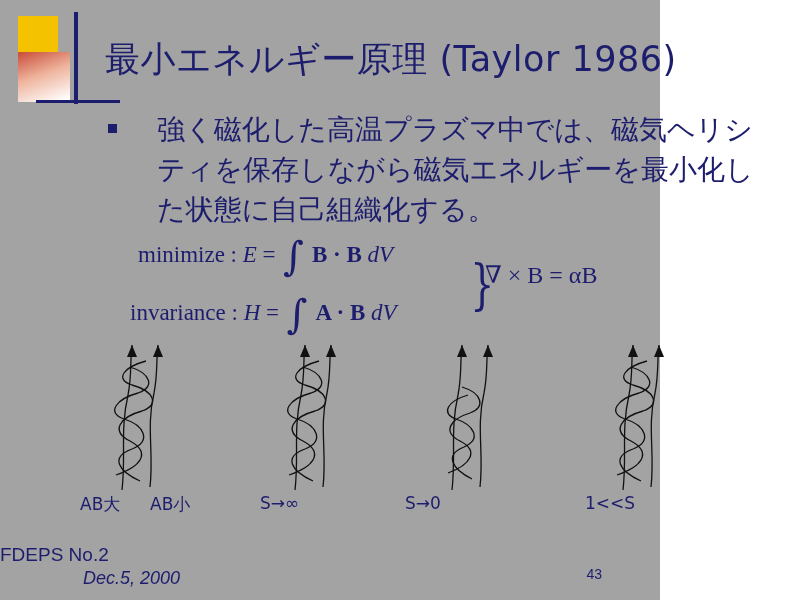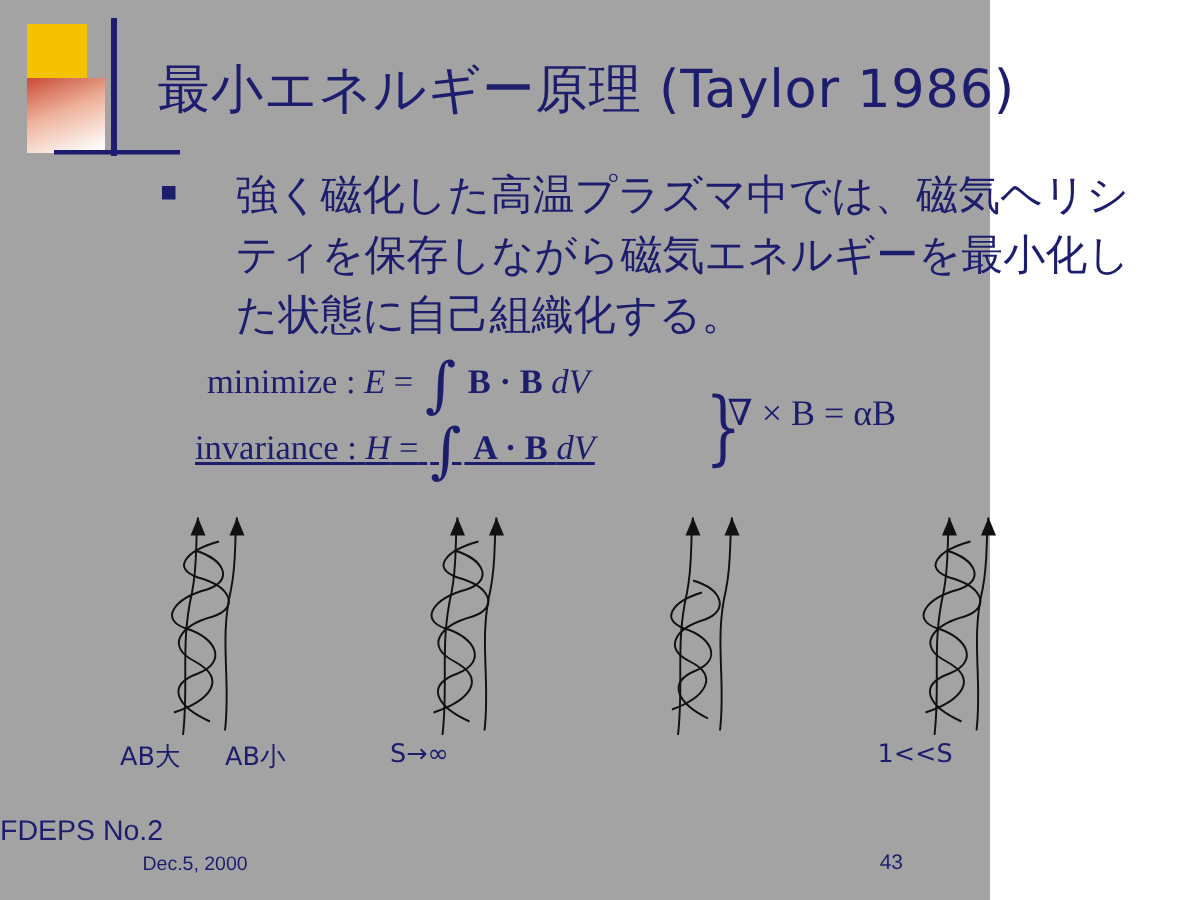--- a/index.html
+++ b/index.html
@@ -109,21 +109,21 @@
     height: 100px;
     color: #1d1d6e;
   }
   .eq {
     position: absolute;
     font-family: "Liberation Serif", "DejaVu Serif", serif;
     font-size: 23px;
     white-space: nowrap;
   }
   .eq-min { left: 8px; top: 2px; }
-  .eq-inv { left: 0px; top: 46px; text-decoration: underline; }
+  .eq-inv { left: 0px; top: 60px; }
   .eq .lbl { font-style: normal; }
   .eq .it { font-style: italic; }
   .eq .bold { font-weight: bold; font-style: normal; }
   .integral {
     font-size: 40px;
     line-height: 0;
     position: relative;
     top: 8px;
     padding: 0 2px;
     font-family: "DejaVu Serif", serif;
@@ -170,24 +170,25 @@
     text-align: left;
     font-size: 17px;
     color: #1d1d6e;
     font-family: "DejaVu Sans", "Liberation Sans", sans-serif;
     white-space: nowrap;
   }
 
   
   .footer-date {
     position: absolute;
-    left: 95px;
+    left: 83px;
     top: 568px;
-    font-size: 13px;
-    color: #1d1d6e;
+    font-size: 18px;
+    color: #1d1d6e;
+    font-style: italic;
   }
   .footer-center {
     position: absolute;
     left: 0;
     top: 544px;
     width: 800px;
     text-align: left;
     font-size: 19px;
     color: #1d1d6e;
   }
@@ -280,20 +281,21 @@
       <svg width="120" height="160" viewBox="0 0 120 160">
         <g fill="none" stroke="#111111" stroke-width="1.3">
           <path d="M42,155 C46,120 40,95 48,60 C52,40 50,25 52,10"></path>
           <path d="M70,152 C74,118 66,92 74,58 C78,38 76,24 78,10"></path>
           <path d="M38,138 C60,130 70,116 50,106 C32,97 40,84 60,78 C76,72 72,58 52,52"></path>
           <path d="M62,144 C42,134 34,120 54,112 C72,104 64,90 46,84 C30,78 38,66 58,60"></path>
         </g>
         <path d="M52,10 L47,22 L57,22 Z" fill="#111111"></path>
         <path d="M78,10 L73,22 L83,22 Z" fill="#111111"></path>
       </svg>
+      <div class="fig-label" style="left:-5px;">S→0</div>
     </div>
 
     <div class="fig" style="left:545px;">
       <svg width="120" height="160" viewBox="0 0 120 160">
         <g fill="none" stroke="#111111" stroke-width="1.3">
           <path d="M38,155 C42,120 36,95 44,60 C48,40 46,25 48,10"></path>
           <path d="M66,152 C70,118 62,92 70,58 C74,38 72,24 74,10"></path>
           <path d="M32,140 C56,132 68,118 46,106 C26,96 36,82 58,76 C76,70 70,56 48,50 C30,44 40,32 62,26"></path>
           <path d="M56,146 C34,136 26,122 48,114 C68,106 60,90 40,84 C22,78 32,64 54,58 C72,52 66,38 46,32"></path>
         </g>

